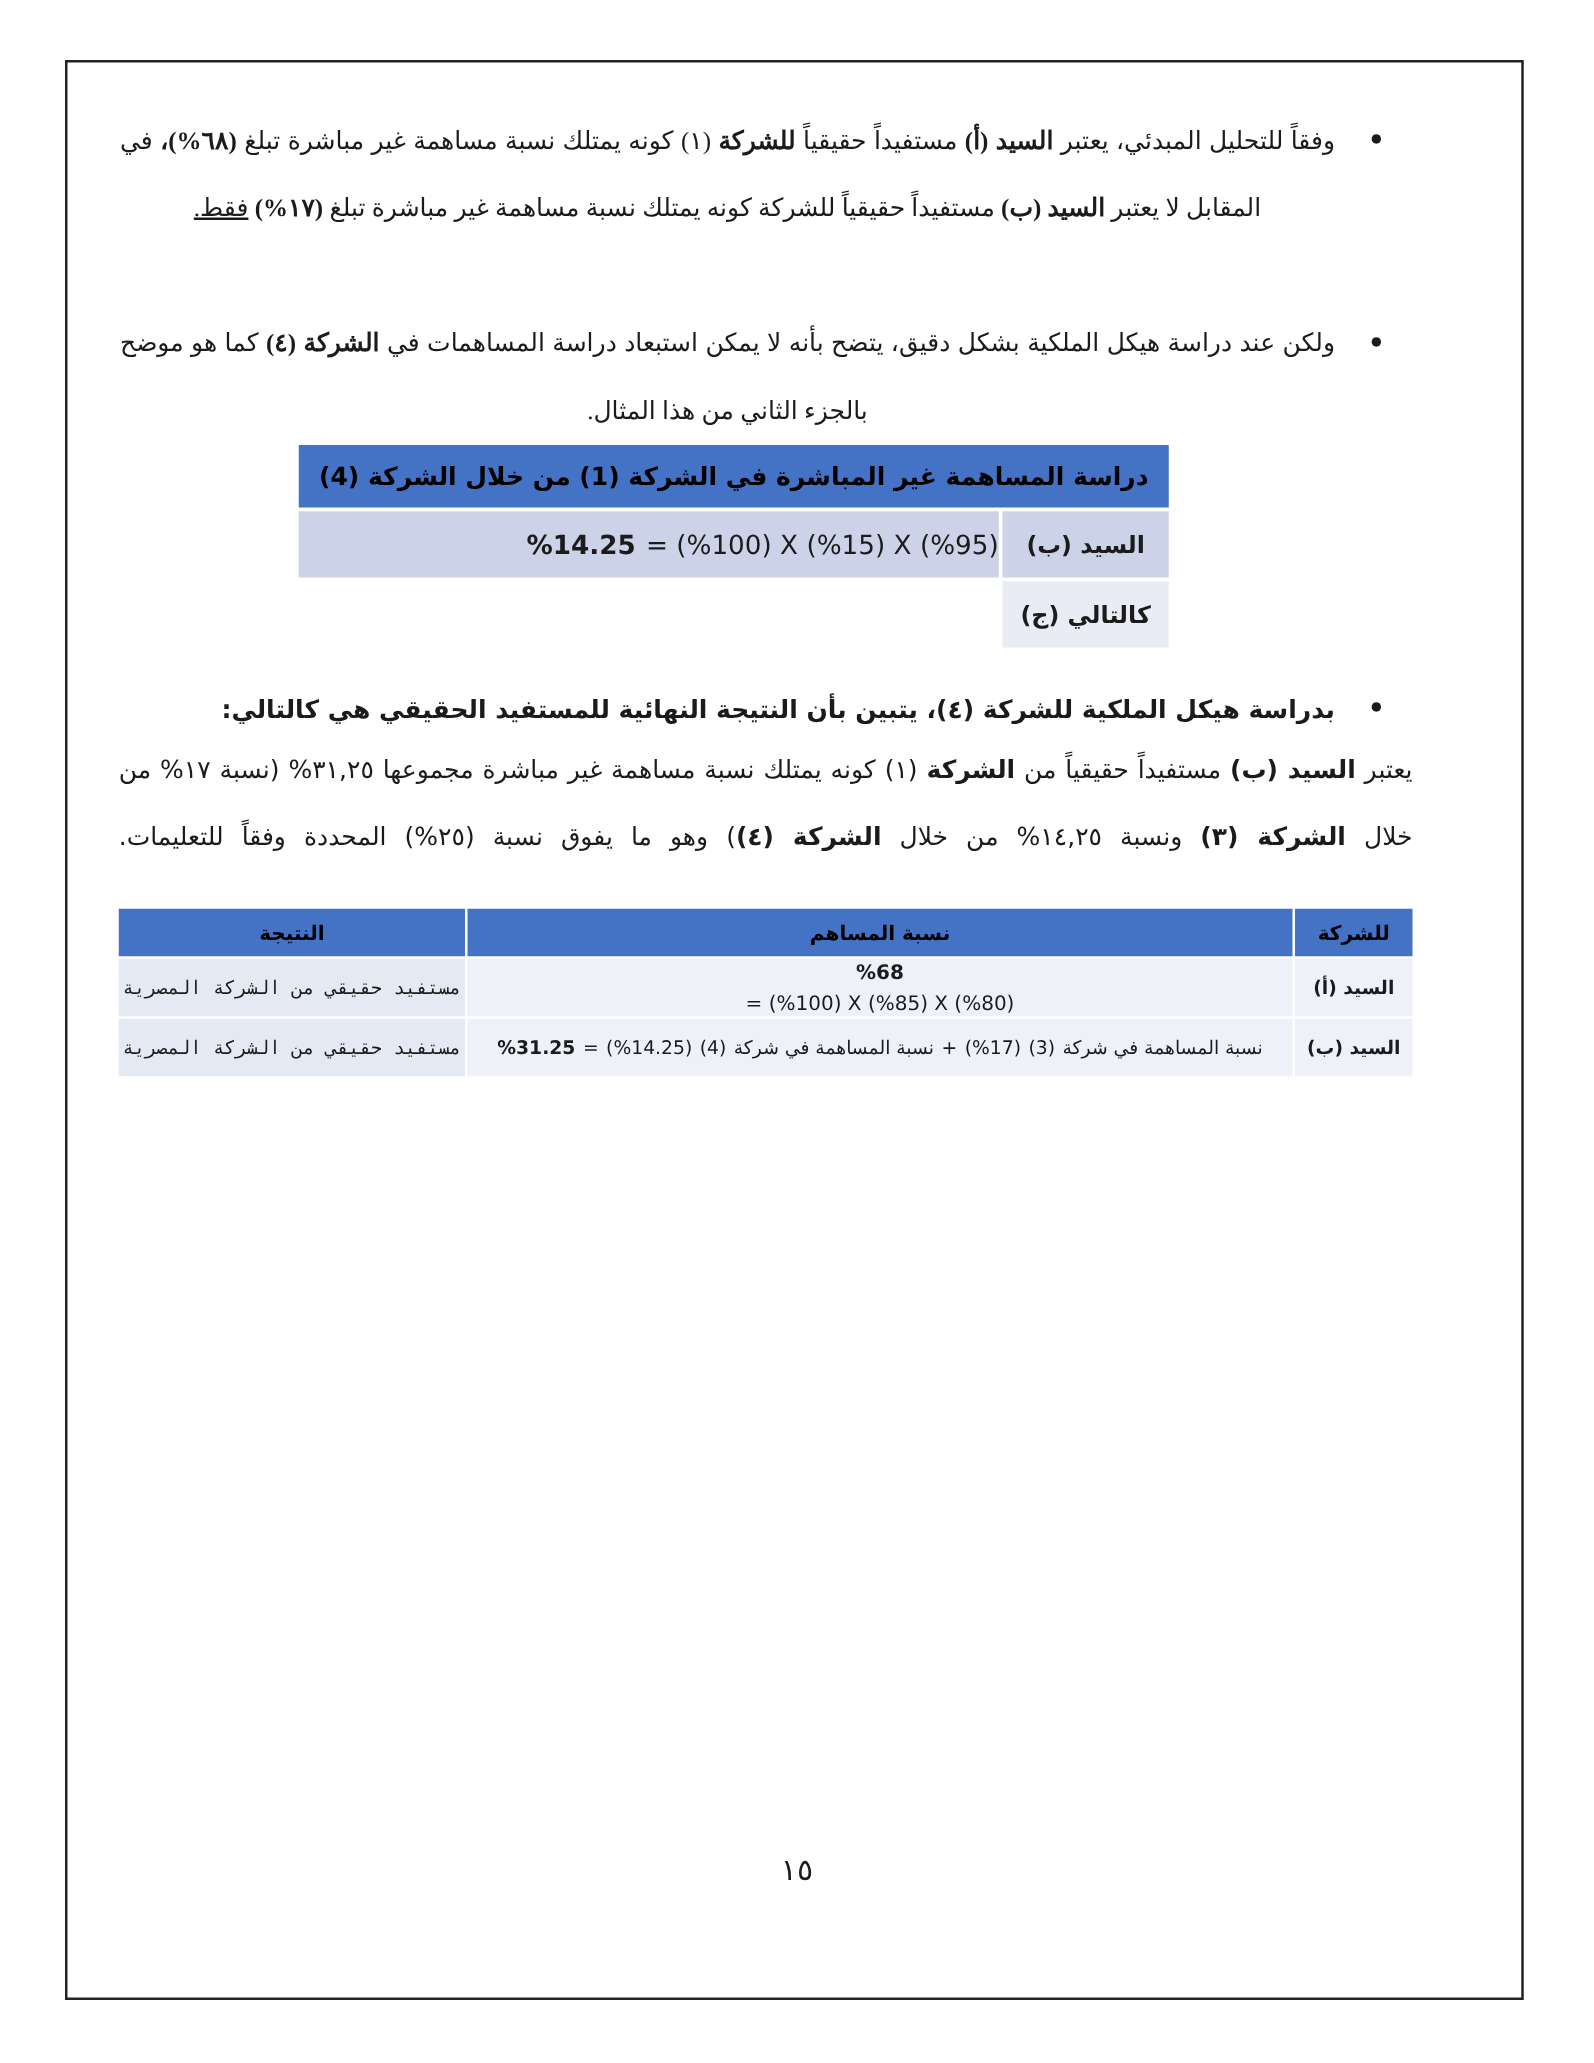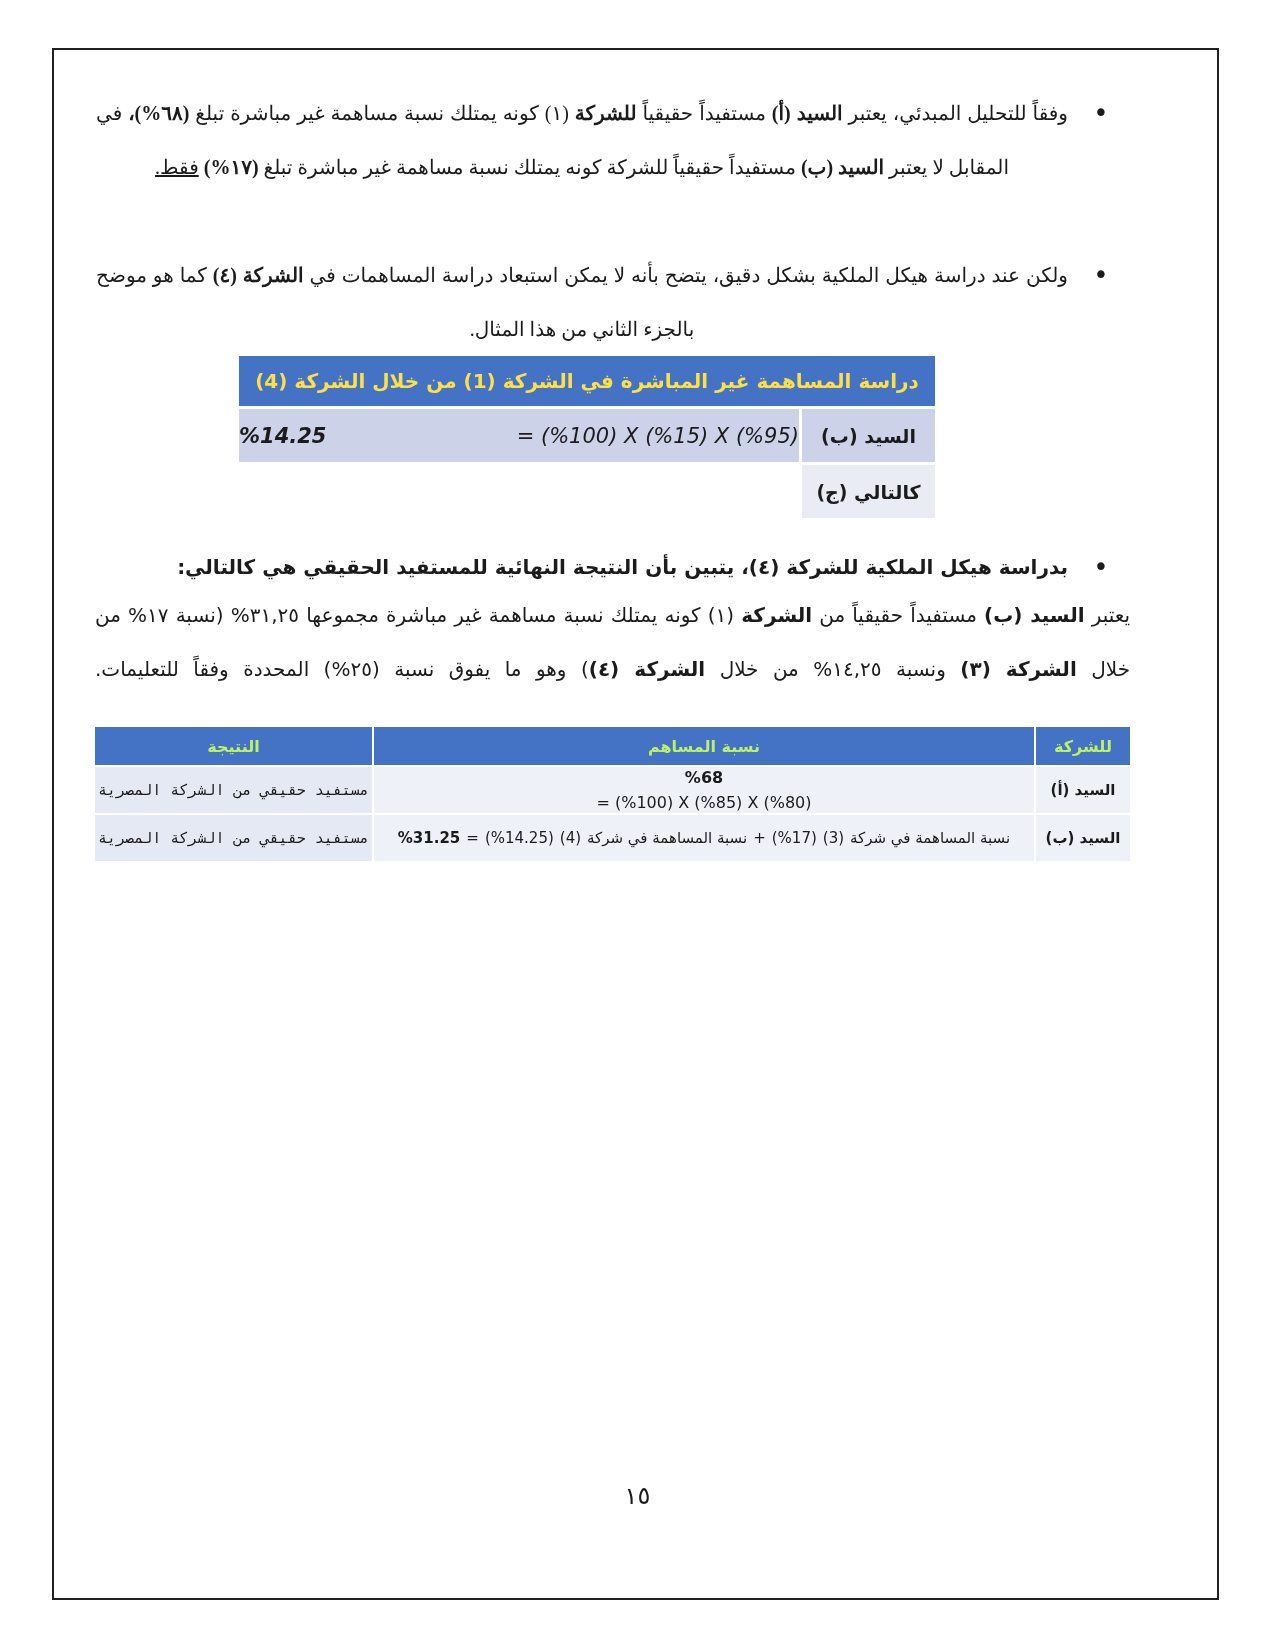--- a/index.html
+++ b/index.html
@@ -26,41 +26,41 @@
     position:absolute;top:588px;right:145px;width:1035px;
     font-size:20px;line-height:54px;text-align:justify;text-align-last:justify;
   }
   .b{font-weight:700;}
   .u{text-decoration:underline;}
   .ltr{direction:ltr;unicode-bidi:isolate;}
 
   
   .t1{position:absolute;top:356px;right:340px;width:696px;direction:rtl;}
   .t1-header{
-    height:50px;background:#4472C4;color:#fde047;font-weight:700;font-size:20px;
+    height:50px;background:#4472C4;color:#000000;font-weight:700;font-size:20px;
     display:flex;align-items:center;justify-content:center;
   }
   .t1-row{display:flex;gap:3px;margin-top:3px;height:53px;}
   .t1-name{
     flex:0 0 133px;display:flex;align-items:center;justify-content:center;
     font-weight:700;font-size:19px;
   }
   .t1-formula{
-    flex:1;direction:ltr;display:flex;align-items:center;justify-content:space-between;
-    gap:8px;font-size:21px;font-style:italic;
+    flex:1;direction:ltr;display:flex;align-items:center;justify-content:flex-end;
+    gap:8px;font-size:21px;
   }
   .t1 .r1 > div{background:#ccd3e8;}
   .t1 .r2 > div{background:#e9ebf5;}
   .res{font-weight:700;}
 
   
   .t2{position:absolute;top:727px;right:145px;width:1035px;direction:rtl;}
   .t2-hrow{display:flex;gap:2px;height:38px;}
   .t2-hrow > div{
-    background:#4472C4;color:#bef264;font-weight:700;font-size:16px;
+    background:#4472C4;color:#000000;font-weight:700;font-size:16px;
     display:flex;align-items:center;justify-content:center;
   }
   .t2-row{display:flex;gap:2px;height:46px;margin-top:2px;}
   .col-name{flex:0 0 94px;}
   .col-ratio{flex:1;}
   .col-result{flex:0 0 277px;}
   .t2-row .col-name{
     background:#eff1f8;display:flex;align-items:center;justify-content:center;
     font-weight:700;font-size:15px;
   }

